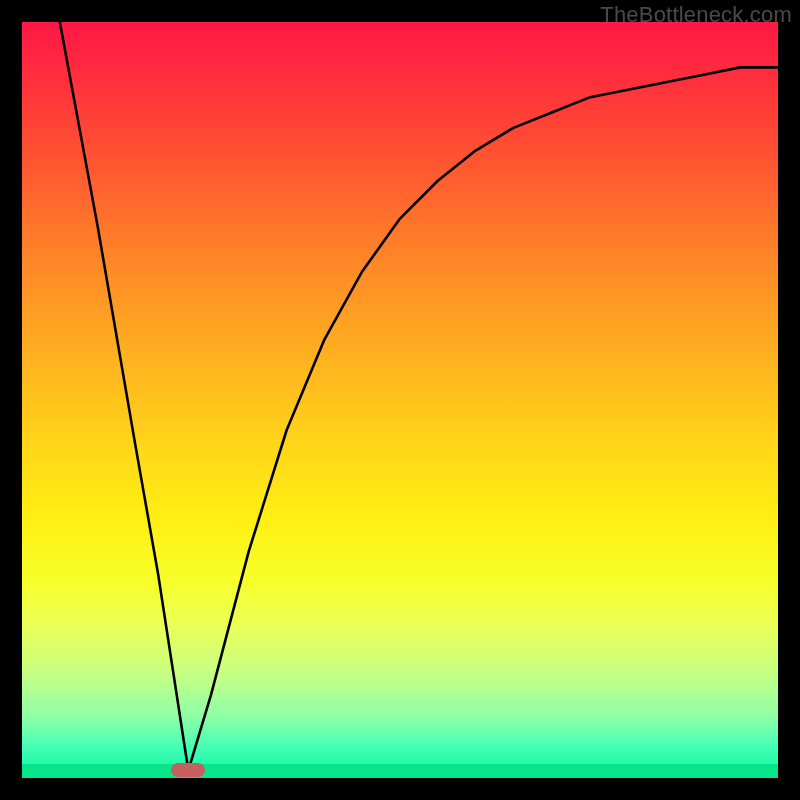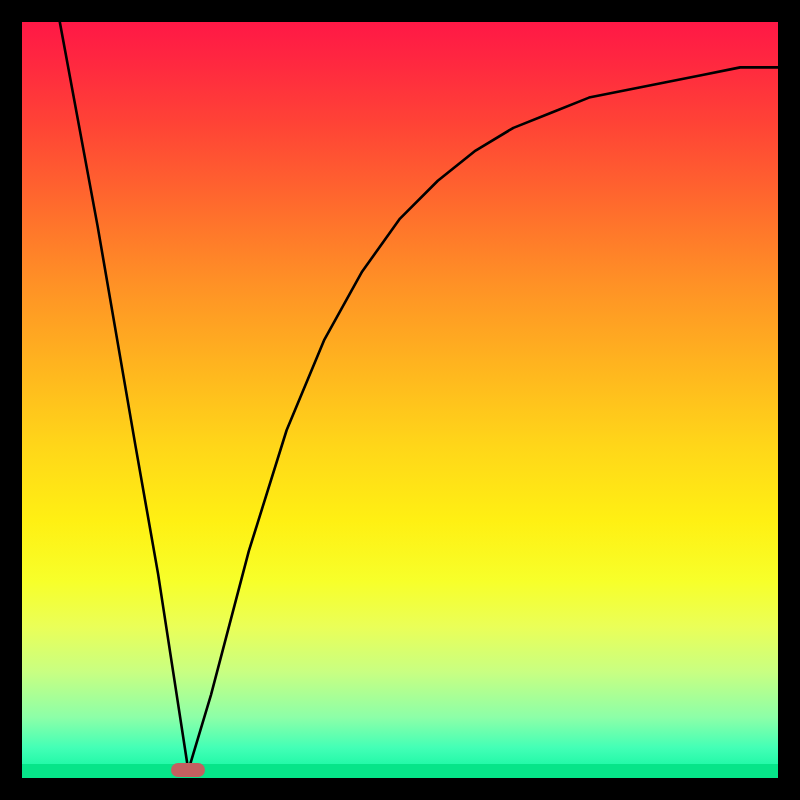--- a/index.html
+++ b/index.html
@@ -81,20 +81,21 @@
     top: 0;
     width: 756px;
     height: 756px;
     z-index: 10;
   }
 </style>
 </head>
 <body>
 
 <div class="frame">
+  <div class="watermark">TheBottleneck.com</div>
 
   <div class="plot-outer">
     <div class="gradient"></div>
     <div class="bottom-band"></div>
 
     <svg class="curve" viewBox="0 0 756 756" preserveAspectRatio="none">
       <path id="curve-path" d="M37.80 0.00 L75.60 204.12 L113.40 423.36 L136.08 551.88 L151.20 650.16 L166.32 748.44 L189.00 672.84 L226.80 529.20 L264.60 408.24 L302.40 317.52 L340.20 249.48 L378.00 196.56 L415.80 158.76 L453.60 128.52 L491.40 105.84 L529.20 90.72 L567.00 75.60 L604.80 68.04 L642.60 60.48 L680.40 52.92 L718.20 45.36 L756.00 45.36" fill="none" stroke="#000" stroke-width="2.6" stroke-linecap="round" stroke-linejoin="round"></path>
     </svg>
 
     <div id="marker" class="marker" style="left: 166.32px; top: 748.44px;"></div>

